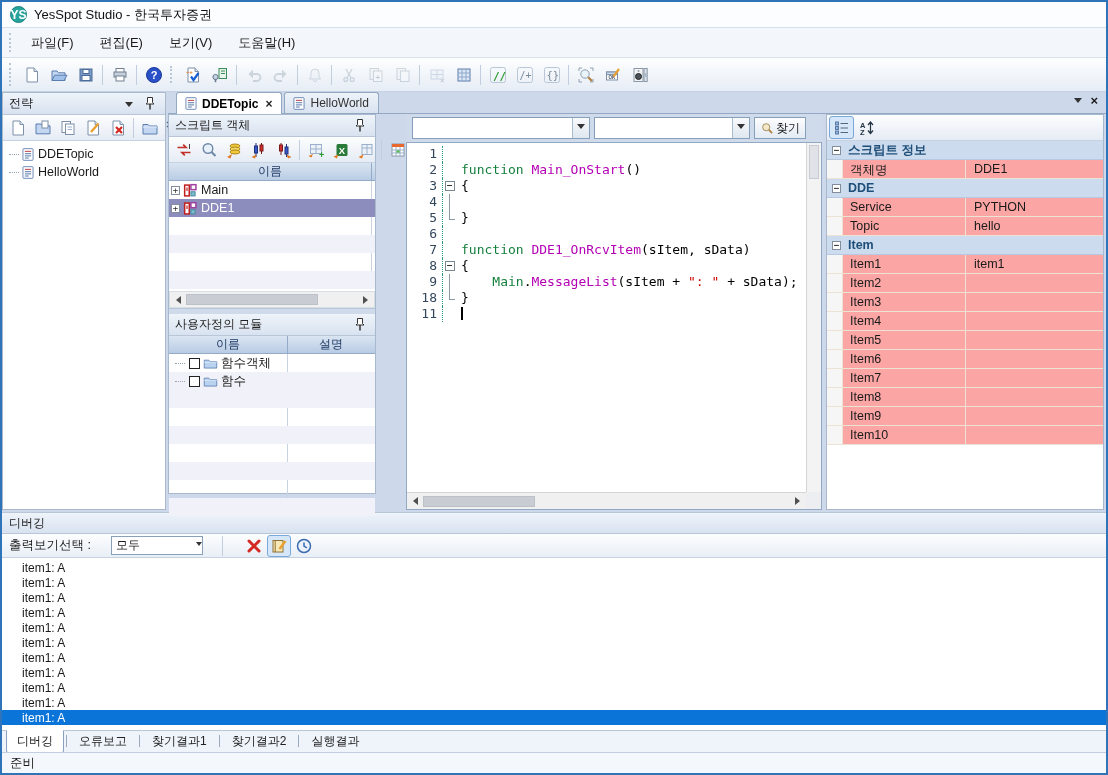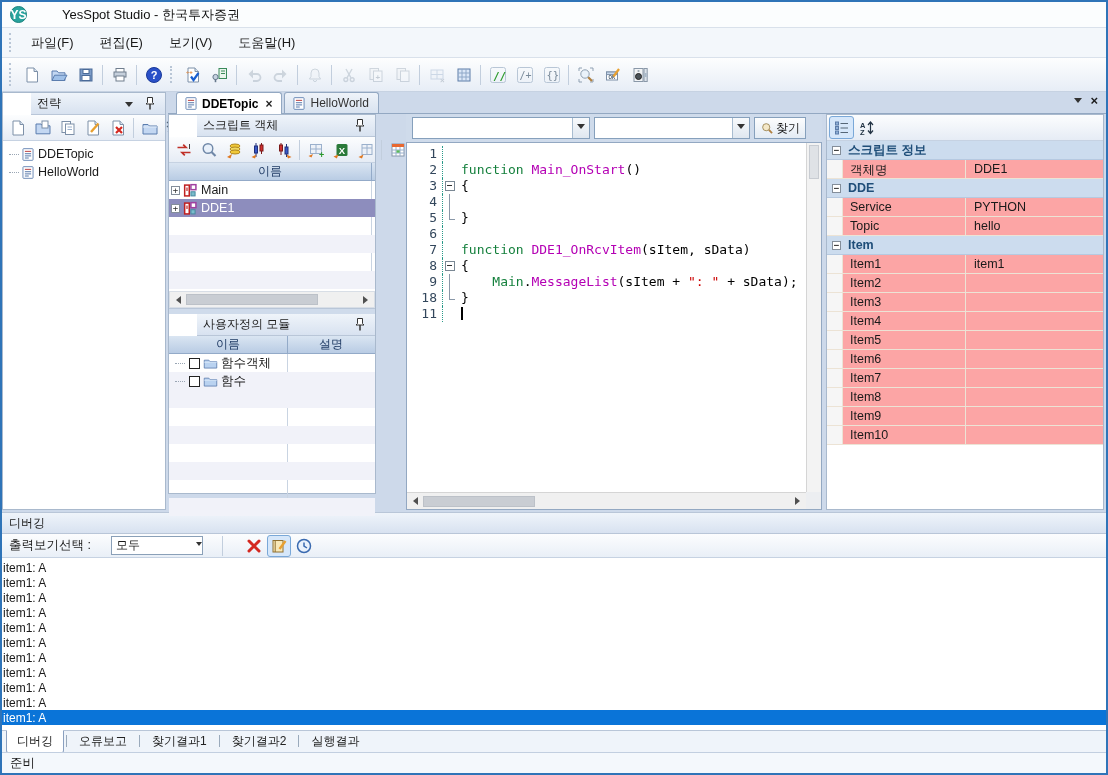--- a/index.html
+++ b/index.html
@@ -5,38 +5,38 @@
   html,body{margin:0;padding:0;background:#fff;}
   *{box-sizing:border-box;}
   .window{width:1108px;height:775px;border:2px solid #2f74b8;background:#cdd9ea;
     display:flex;flex-direction:column;font-family:"Liberation Sans",sans-serif;
     font-size:12px;color:#1a1a1a;overflow:hidden;position:relative;}
   
   .titlebar{height:26px;flex:0 0 auto;background:#fbfdfe;border-bottom:1px solid #d9e1eb;
     display:flex;align-items:center;padding:0 8px;}
   .logo{width:17px;height:17px;border-radius:50%;background:#27a39d;border:1px solid #1d837e;
     color:#fff;font-size:12px;font-weight:bold;display:flex;align-items:center;justify-content:center;margin-right:7px;}
-  .title{font-size:13px;color:#111;margin-left:28px;}
+  .title{font-size:13px;color:#111;}
   .menubar{height:30px;flex:0 0 auto;background:#f3f7fb;border-bottom:1px solid #d9e1eb;
     display:flex;align-items:center;padding-left:4px;}
   .grip{width:6px;align-self:stretch;margin:5px 3px;border-left:2px dotted #b9c6d6;}
   .menu-item{padding:5px 13px;font-size:13px;color:#1a1a1a;}
   .maintoolbar{height:34px;flex:0 0 auto;background:linear-gradient(#fdfefe,#e7edf6);
     border-bottom:1px solid #c6d2e2;display:flex;align-items:center;padding-left:4px;}
   .tbtn{width:27px;height:27px;display:flex;align-items:center;justify-content:center;border-radius:3px;}
   .tbtn.disabled{opacity:.42;}
   .tbtn.on{border:1px solid #7aa8d8;background:#d6e7fa;}
   .tsep{width:1px;height:20px;background:#c2cedd;margin:0 3px;flex:0 0 auto;}
   .ic{display:flex;}
   .ic svg{display:block;}
   
   .workarea{position:relative;flex:1 1 auto;background:#cdd9ea;}
   .panel{position:absolute;background:#fff;border:1px solid #a9b9cd;}
   .panelhdr{height:22px;background:linear-gradient(#eff4fa,#d8e2f0);border-bottom:1px solid #b9c6d8;
-    display:flex;align-items:center;padding:0 6px;font-size:12px;color:#222;margin-left:28px;}
+    display:flex;align-items:center;padding:0 6px;font-size:12px;color:#222;}
   .panelhdr .sp{flex:1;}
   .paneltb{height:26px;background:linear-gradient(#fcfdfe,#e6ecf5);border-bottom:1px solid #c6d2e2;
     display:flex;align-items:center;padding-left:2px;}
   .paneltb .tbtn{width:25px;height:23px;}
   .tri{width:0;height:0;border:4px solid transparent;border-top:5px solid #333;margin-top:5px;}
   .colhdr{height:18px;background:linear-gradient(#dae5f2,#b9cce4);border-bottom:1px solid #93aac8;
     font-size:12px;color:#1f3a64;display:flex;align-items:center;position:relative;}
   .colhdr .c{text-align:center;}
   .colline{position:absolute;top:0;bottom:0;width:1px;background:#c9d4e2;}
   
@@ -100,21 +100,21 @@
   .debug{flex:0 0 220px;background:#fff;display:flex;flex-direction:column;border-top:2px solid #cdd9ea;}
   .debughdr{height:22px;background:linear-gradient(#eff4fa,#d8e2f0);border:1px solid #b9c6d8;border-left:none;border-right:none;
     display:flex;align-items:center;padding:0 7px;font-size:12px;}
   .debugtb{height:24px;background:linear-gradient(#fcfdfe,#e9eff7);border-bottom:1px solid #c6d2e2;
     display:flex;align-items:center;padding-left:7px;gap:14px;}
   .debugtb .tbtn{width:24px;height:22px;}
   .dcombo{width:92px;height:19px;background:#fff;border:1px solid #8aa0b8;display:flex;align-items:center;
     font-size:12px;padding-left:4px;margin-left:6px;}
   .dcombo .sp{flex:1;}
   .dout{flex:1;overflow:hidden;background:#fff;padding-top:2px;}
-  .dline{height:15px;font-size:12px;padding:1px 0 0 1px;color:#1a1a1a;}
+  .dline{height:15px;font-size:12px;padding:1px 0 0 20px;color:#1a1a1a;}
   .dline.sel{background:#0a74d8;color:#fff;}
   
   .btabs{height:22px;flex:0 0 auto;background:#eff4fa;border-top:1px solid #b9c6d8;display:flex;align-items:flex-start;
     padding-left:4px;}
   .btab{padding:2px 10px 3px;font-size:12px;color:#222;}
   .btab.active{background:#fff;border:1px solid #8aa0c0;border-top:1px solid #fff;border-radius:0 0 4px 4px;margin-top:-1px;}
   .btsep{width:1px;height:12px;background:#9aaabc;margin:4px 2px 0;}
   .statusbar{height:21px;flex:0 0 auto;background:#f4f8fc;border-top:1px solid #c2cfe0;
     display:flex;align-items:center;padding:0 8px;font-size:12.5px;}
 </style>

